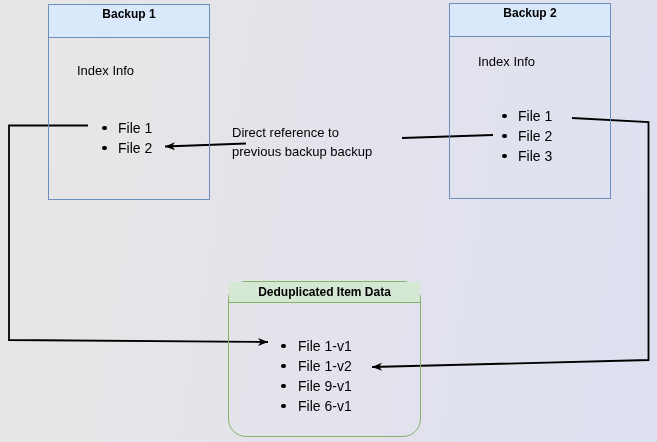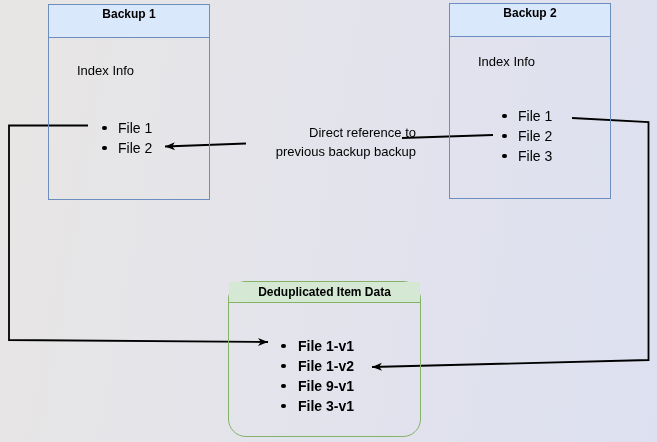--- a/index.html
+++ b/index.html
@@ -84,27 +84,27 @@
   ul.files li::before {
     content: "";
     position: absolute;
     left: 0;
     top: 7.5px;
     width: 4.5px;
     height: 4.5px;
     border-radius: 50%;
     background: var(--connector);
   }
-  #dedup ul.files li { padding-left: 17px; font-weight: bold; }
+  #dedup ul.files li { padding-left: 17px; }
   .annotation {
     position: absolute;
     left: 232px;
     top: 123px;
     width: 184px;
-    text-align: right;
+    text-align: left;
     font-size: 13px;
     line-height: 19px;
     white-space: nowrap;
   }
 </style>
 </head>
 <body>
 
 <div id="canvas">
 
@@ -138,21 +138,21 @@
       <li>File 3</li>
     </ul>
   </div>
 
   <div class="box green" id="dedup" style="left:228px; top:281px; width:193px; height:156px;">
     <div class="hdr">Deduplicated Item Data</div>
     <ul class="files" style="left:52px; top:54px;">
       <li>File 1-v1</li>
       <li>File 1-v2</li>
       <li>File 9-v1</li>
-      <li>File 3-v1</li>
+      <li>File 6-v1</li>
     </ul>
   </div>
 
   <div class="annotation">
     <div>Direct reference to</div>
     <div>previous backup backup</div>
   </div>
 
 </div>
 

